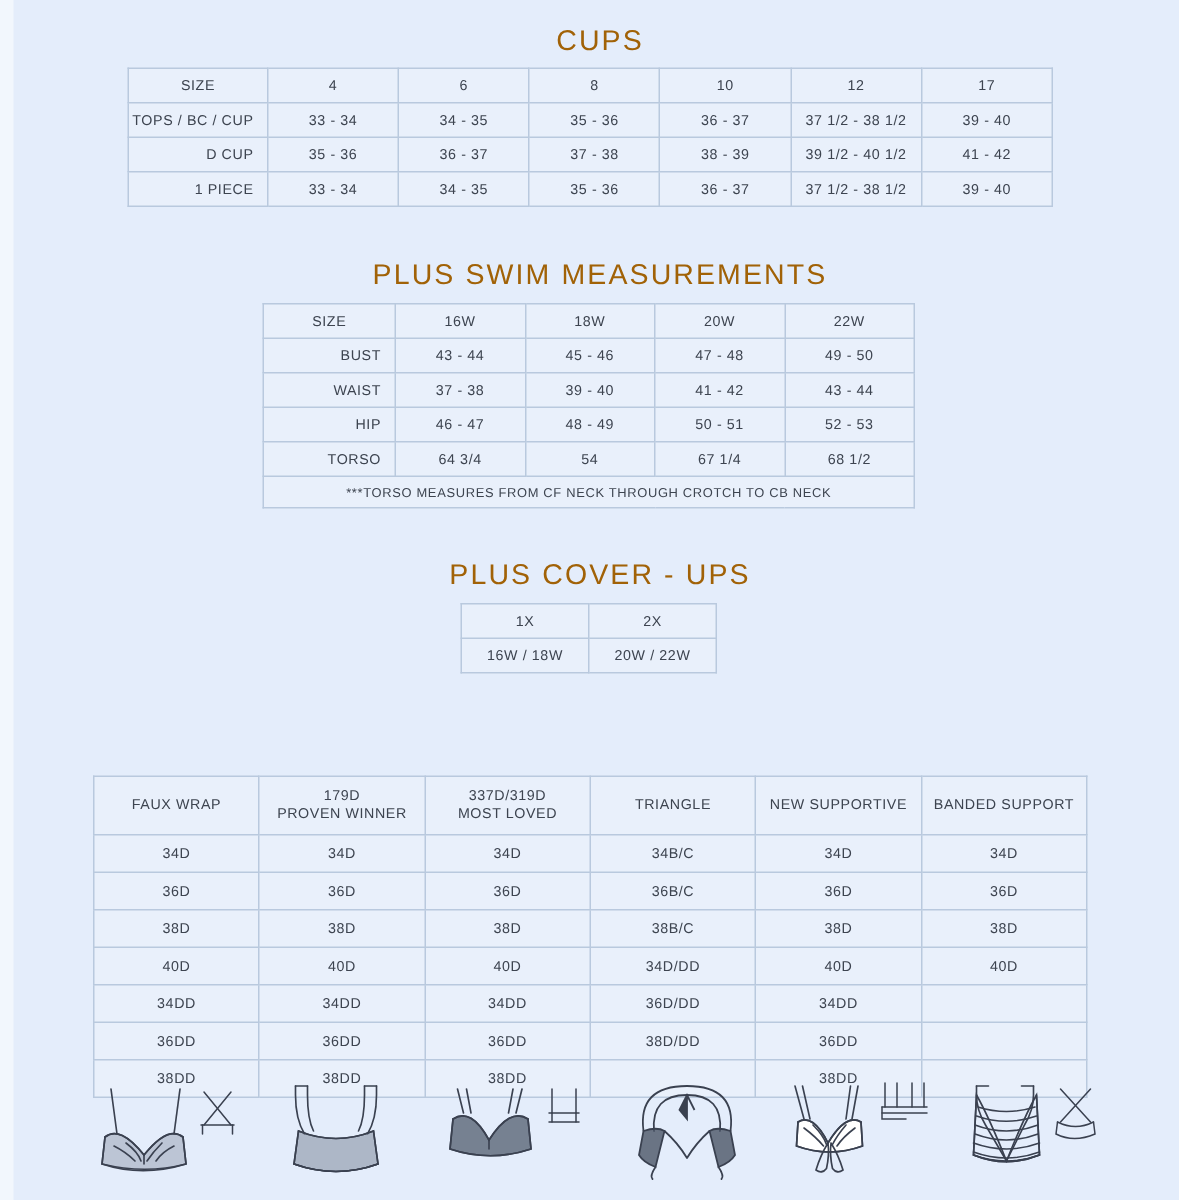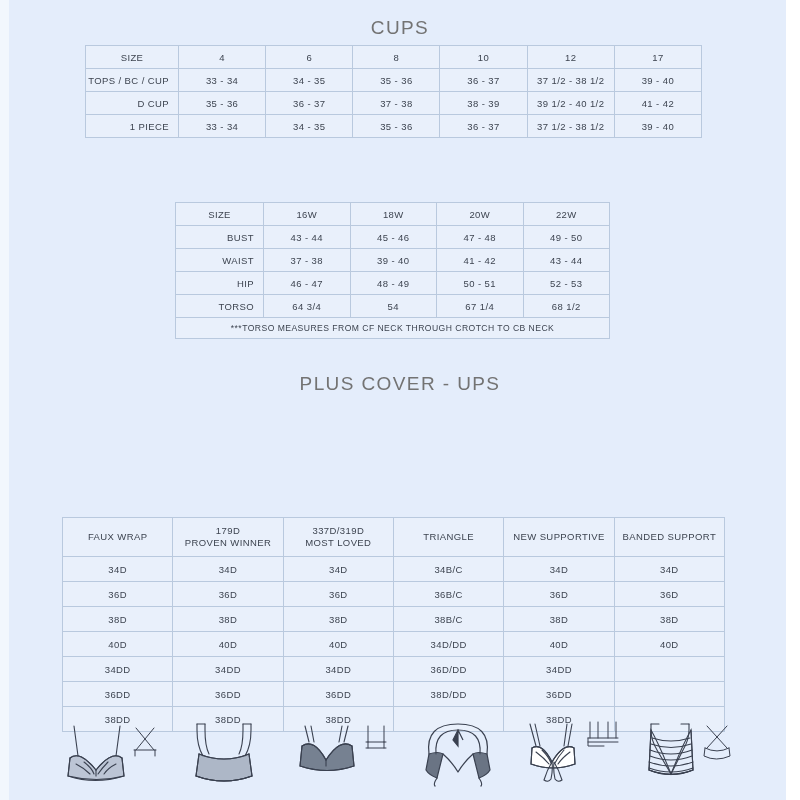--- a/index.html
+++ b/index.html
@@ -35,21 +35,21 @@
     width: 14px; height: 800px;
     background: #ffffff;
     pointer-events: none;
   }
 
   .section-title {
     text-align: center;
     font-size: 19px;
     letter-spacing: 1.4px;
     font-weight: 400;
-    color: #737373;
+    color: #a16207;
     margin: 0;
     line-height: 1;
   }
 
   table.sz {
     border-collapse: collapse;
     table-layout: fixed;
     background: transparent;
   }
   table.sz td, table.sz th {
@@ -175,20 +175,21 @@
           <td>34 - 35</td>
           <td>35 - 36</td>
           <td>36 - 37</td>
           <td>37 1/2 - 38 1/2</td>
           <td>39 - 40</td>
         </tr>
       </tbody>
     </table>
   </div>
 
+  <div class="blk section-title" id="t2-title">PLUS SWIM MEASUREMENTS</div>
   <div class="blk" id="t2-wrap">
     <table class="sz" id="t2">
       <colgroup>
           <col class="c0">
           <col>
           <col>
           <col>
           <col>
         </colgroup>
       <thead>
@@ -230,20 +231,40 @@
           <td>68 1/2</td>
         </tr>
         <tr>
           <td class="note" colspan="5">***TORSO MEASURES FROM CF NECK THROUGH CROTCH TO CB NECK</td>
         </tr>
       </tbody>
     </table>
   </div>
 
   <div class="blk section-title" id="t3-title">PLUS COVER - UPS</div>
+  <div class="blk" id="t3-wrap">
+    <table class="sz" id="t3">
+      <colgroup>
+          <col>
+          <col>
+        </colgroup>
+      <thead>
+        <tr>
+          <th>1X</th>
+          <th>2X</th>
+        </tr>
+      </thead>
+      <tbody>
+        <tr>
+          <td>16W / 18W</td>
+          <td>20W / 22W</td>
+        </tr>
+      </tbody>
+    </table>
+  </div>
 
   <div class="blk" id="t4-wrap">
     <table class="sz" id="t4">
       <colgroup>
           <col>
           <col>
           <col>
           <col>
           <col>
           <col>

